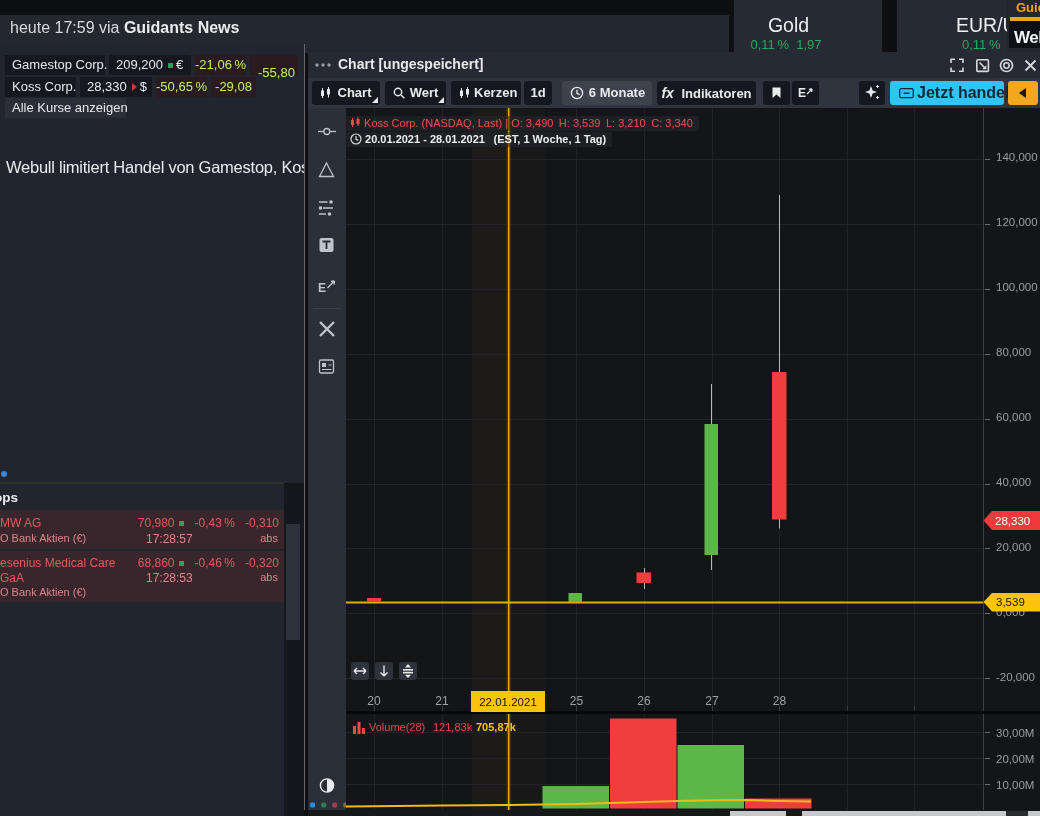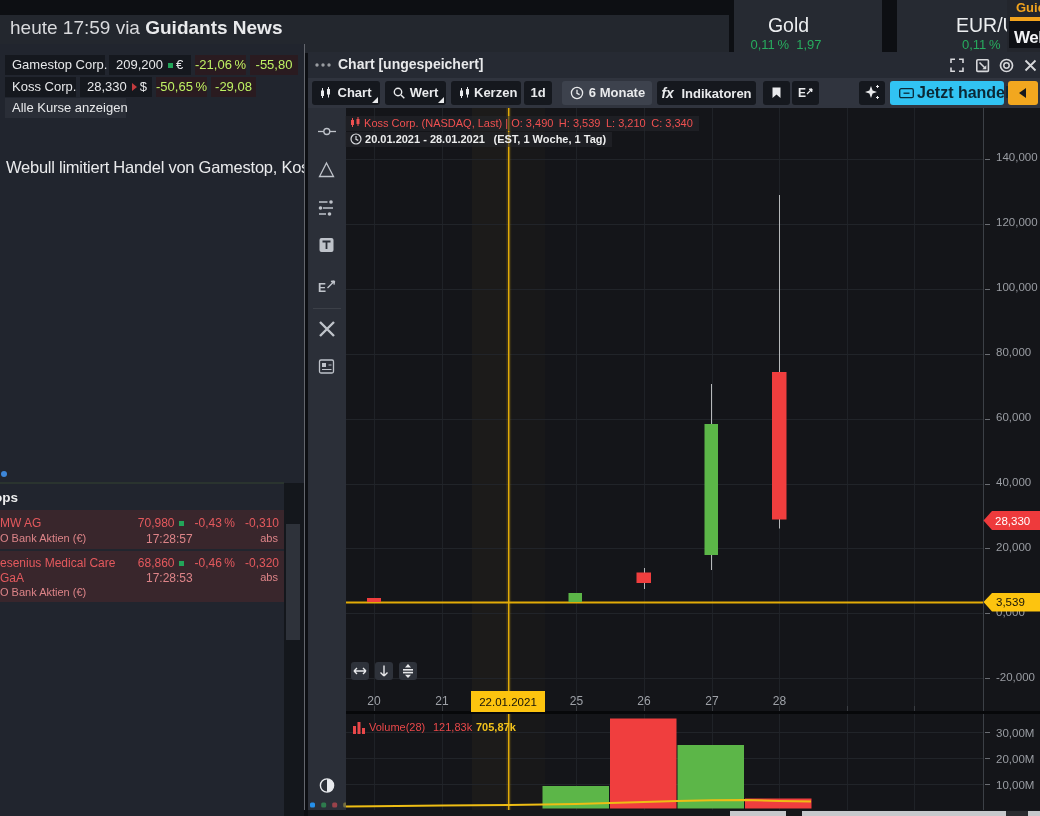--- a/index.html
+++ b/index.html
@@ -1,19 +1,19 @@
 <!DOCTYPE html>
 <html><head>
 <meta charset="utf-8">
 <style>
   html,body{margin:0;padding:0;}
   body{width:1040px;height:816px;overflow:hidden;background:#0d0f13;font-family:"Liberation Sans",sans-serif;position:relative;}
   .abs{position:absolute;}
   
-  #heuterow{left:0;top:15px;width:729px;height:38px;background:#23272e;color:#d9dadd;font-size:19px;line-height:26px;padding-left:10px;box-sizing:border-box;}
+  #heuterow{left:0;top:15px;width:729px;height:38px;background:#23272e;color:#d9dadd;font-size:16px;line-height:26px;padding-left:10px;box-sizing:border-box;}
   #heuterow b{color:#e9eaec;}
   #gold{left:734px;top:0;width:148px;height:52px;background:#262a32;text-align:center;}
   #gold .t1{color:#eceef0;font-size:19.5px;line-height:22px;margin-top:14px;padding-right:39px;}
   #gold .t2{color:#27ab5e;font-size:13px;line-height:13px;margin-top:2px;padding-right:44px;}
   #eur{left:897px;top:0;width:110px;height:52px;background:#262a32;overflow:hidden;}
   #eur .t1{color:#eceef0;font-size:19.5px;line-height:22px;margin-top:14px;margin-left:59px;white-space:nowrap;}
   #eur .t2{color:#27ab5e;font-size:13px;line-height:13px;margin-top:2px;margin-left:65px;white-space:nowrap;}
   #gtab{left:1007px;top:0;width:33px;height:52px;background:#23262d;overflow:hidden;}
   #gtab .g1{color:#f2a31d;font-weight:bold;font-size:13px;margin:0 0 0 9px;line-height:15px;}
   #gtab .bar{position:absolute;left:3px;top:17px;width:30px;height:4px;background:#f2a31d;}
@@ -64,21 +64,21 @@
     <div class="bar"></div>
     <div class="low">
       <div class="g2">Wel</div>
     </div>
   </div>
 
   <div class="abs" id="leftpanel"></div>
   <div class="chip abs" style="left:5px;top:55px;width:100px;">Gamestop Corp.</div>
   <div class="chip abs" style="left:109px;top:55px;width:82px;">209,200<span class="sqg" style="margin:0 3px 1px 5px;"></span>€</div>
   <div class="chip red abs" style="left:195px;top:55px;width:51px;text-align:center;padding:0;">-21,06 %</div>
-  <div class="chip red abs" style="left:250px;top:55px;width:48px;text-align:center;padding:0;">-55,80</div>
+  <div class="chip red abs" style="left:250px;top:55px;width:48px;text-align:center;padding:8px;">-55,80</div>
   <div class="chip abs" style="left:5px;top:76.5px;width:71px;">Koss Corp.</div>
   <div class="chip abs" style="left:80px;top:76.5px;width:72px;">28,330<span class="triR" style="margin:0 3px 0 5px;"></span>$</div>
   <div class="chip red abs" style="left:156px;top:76.5px;width:51px;text-align:center;padding:0;">-50,65 %</div>
   <div class="chip red abs" style="left:211px;top:76.5px;width:45px;text-align:center;padding:0;">-29,08</div>
   <div class="chip abs" style="left:5px;top:98px;width:121px;background:#2a2e37;">Alle Kurse anzeigen</div>
   <div class="abs" id="headline">Webull limitiert Handel von Gamestop, Kos</div>
   <div class="abs" id="bluedot"></div>
   <div class="abs" id="listdiv"></div>
   <div class="abs" id="opshead">ops</div>
   <div class="trow" style="top:510px;height:39px;">

